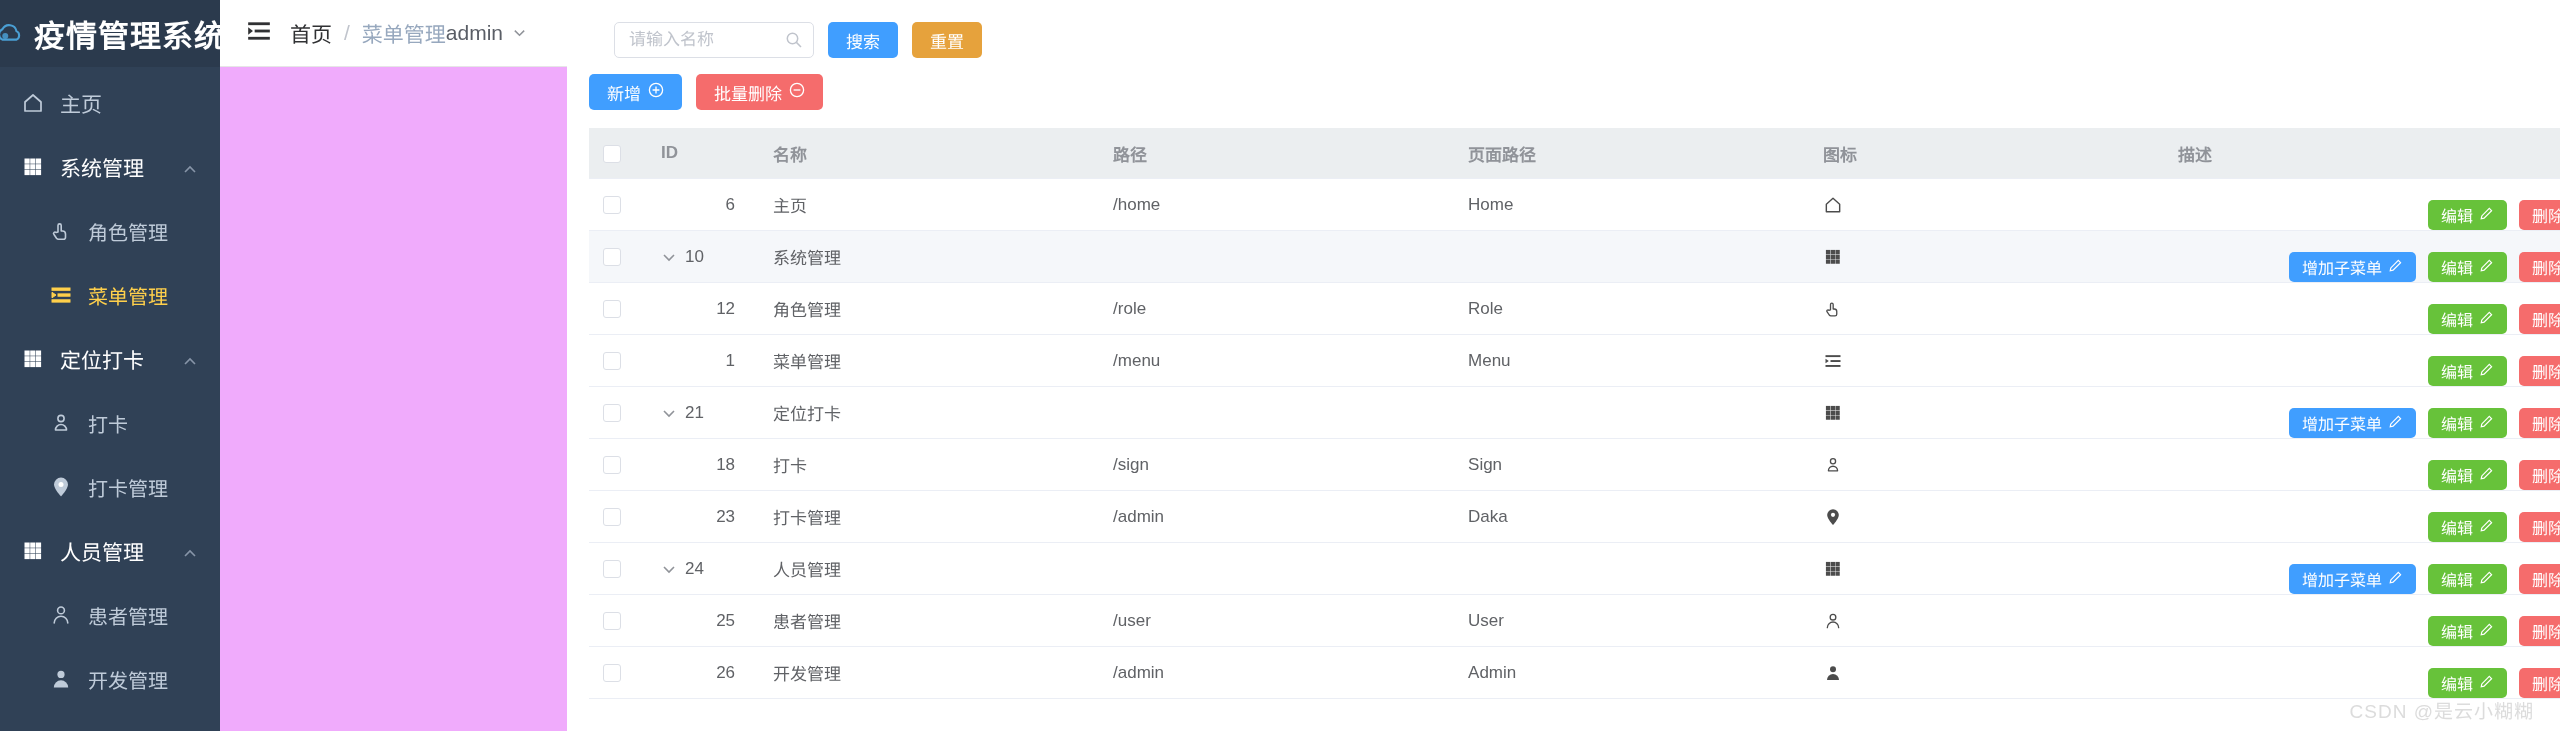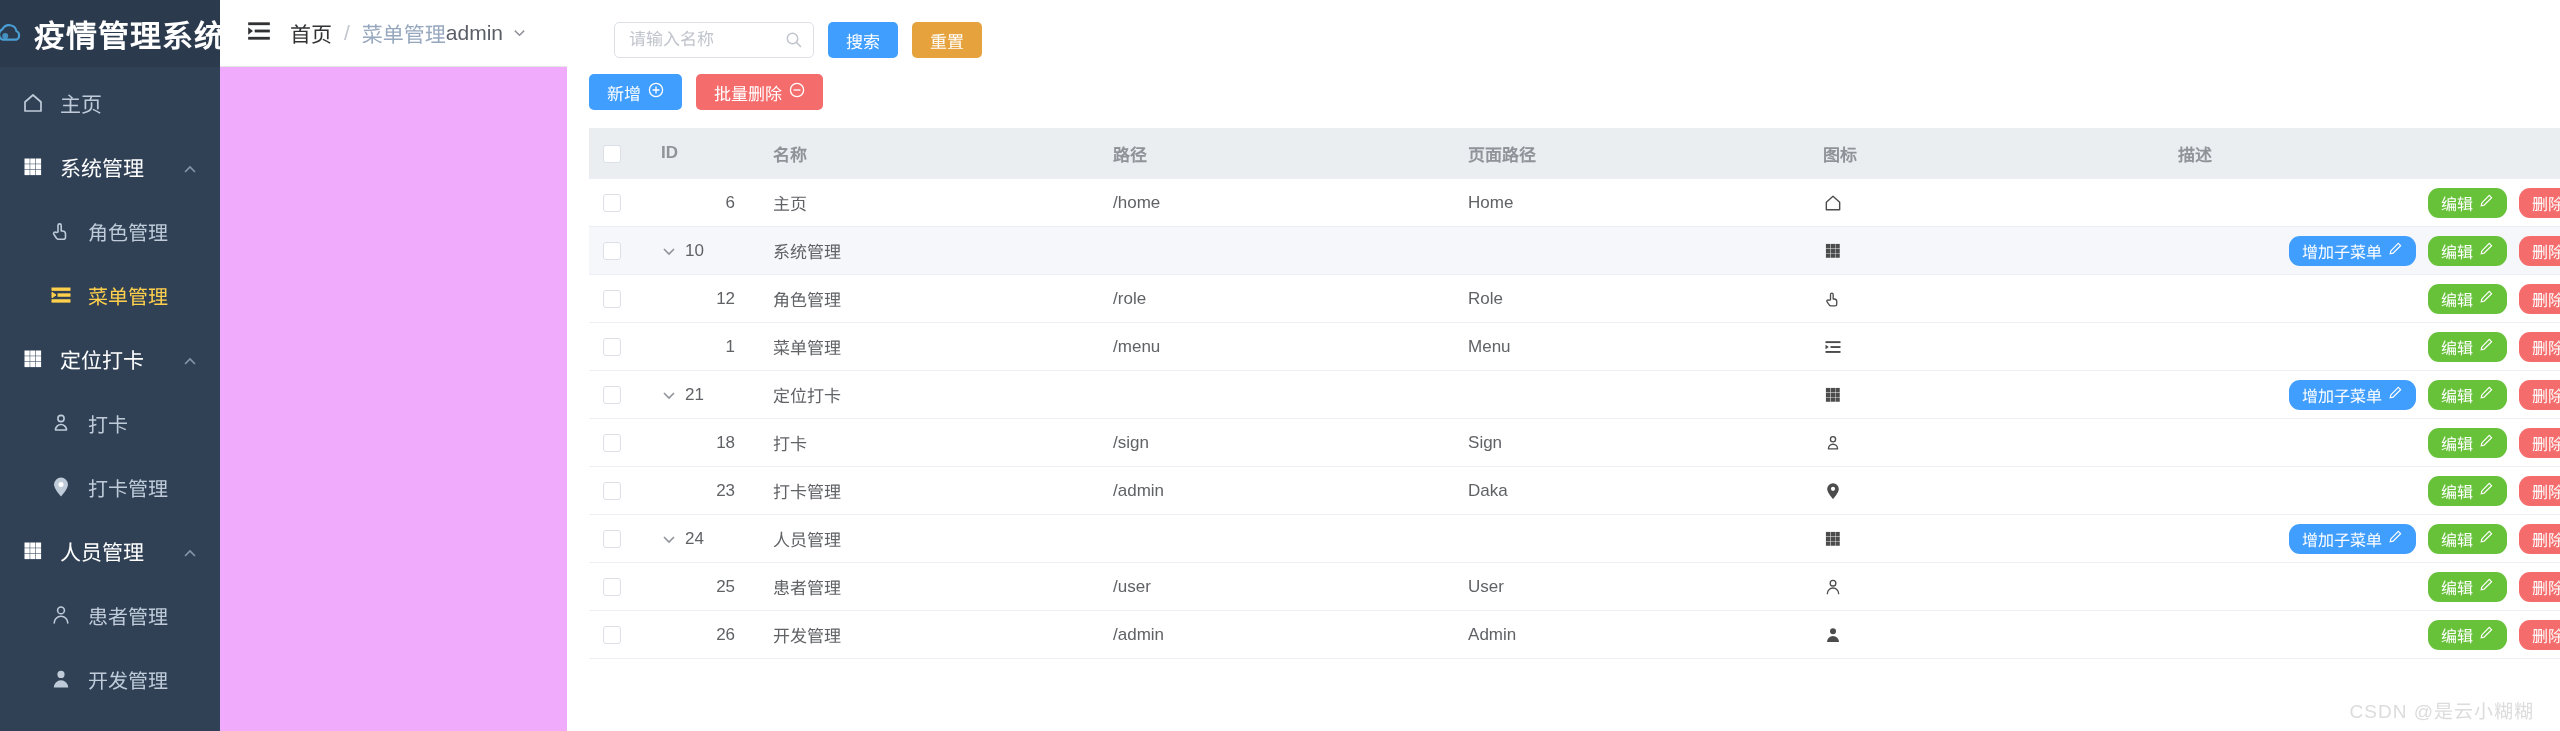--- a/index.html
+++ b/index.html
@@ -109,23 +109,23 @@
     background: #fff; display: inline-block; vertical-align: middle; cursor: pointer;
   }
   .id-cell { display: flex; align-items: center; justify-content: flex-end; gap: 8px;
     padding-right: 10px; }
   .id-cell.has-caret { justify-content: flex-start; padding-left: 0; }
   .row-caret { width: 16px; height: 16px; flex: 0 0 16px; cursor: pointer; }
   .icon-cell svg { display: block; }
   .ops { display: flex; justify-content: flex-end; align-items: center; gap: 12px;
     padding-right: 26px; }
   .btn-sm {
-    border: none; border-radius: 11px; color: #fff; font-size: 16px; height: 30px;
+    border: none; border-radius: 5px; color: #fff; font-size: 16px; height: 30px;
     padding: 0 13px; cursor: pointer; display: inline-flex; align-items: center;
-    gap: 6px; font-family: "Liberation Sans", sans-serif; white-space: nowrap;
+    gap: 6px; font-family: "Liberation Sans", sans-serif; white-space: nowrap; margin-top: 21px;
   }
   .watermark {
     position: absolute; right: 26px; bottom: 8px; color: #dcdcdc; font-size: 19px;
     letter-spacing: 1px; pointer-events: none;
   }
   .wm-wrap { position: relative; }
 </style>
 </head>
 <body>
 

